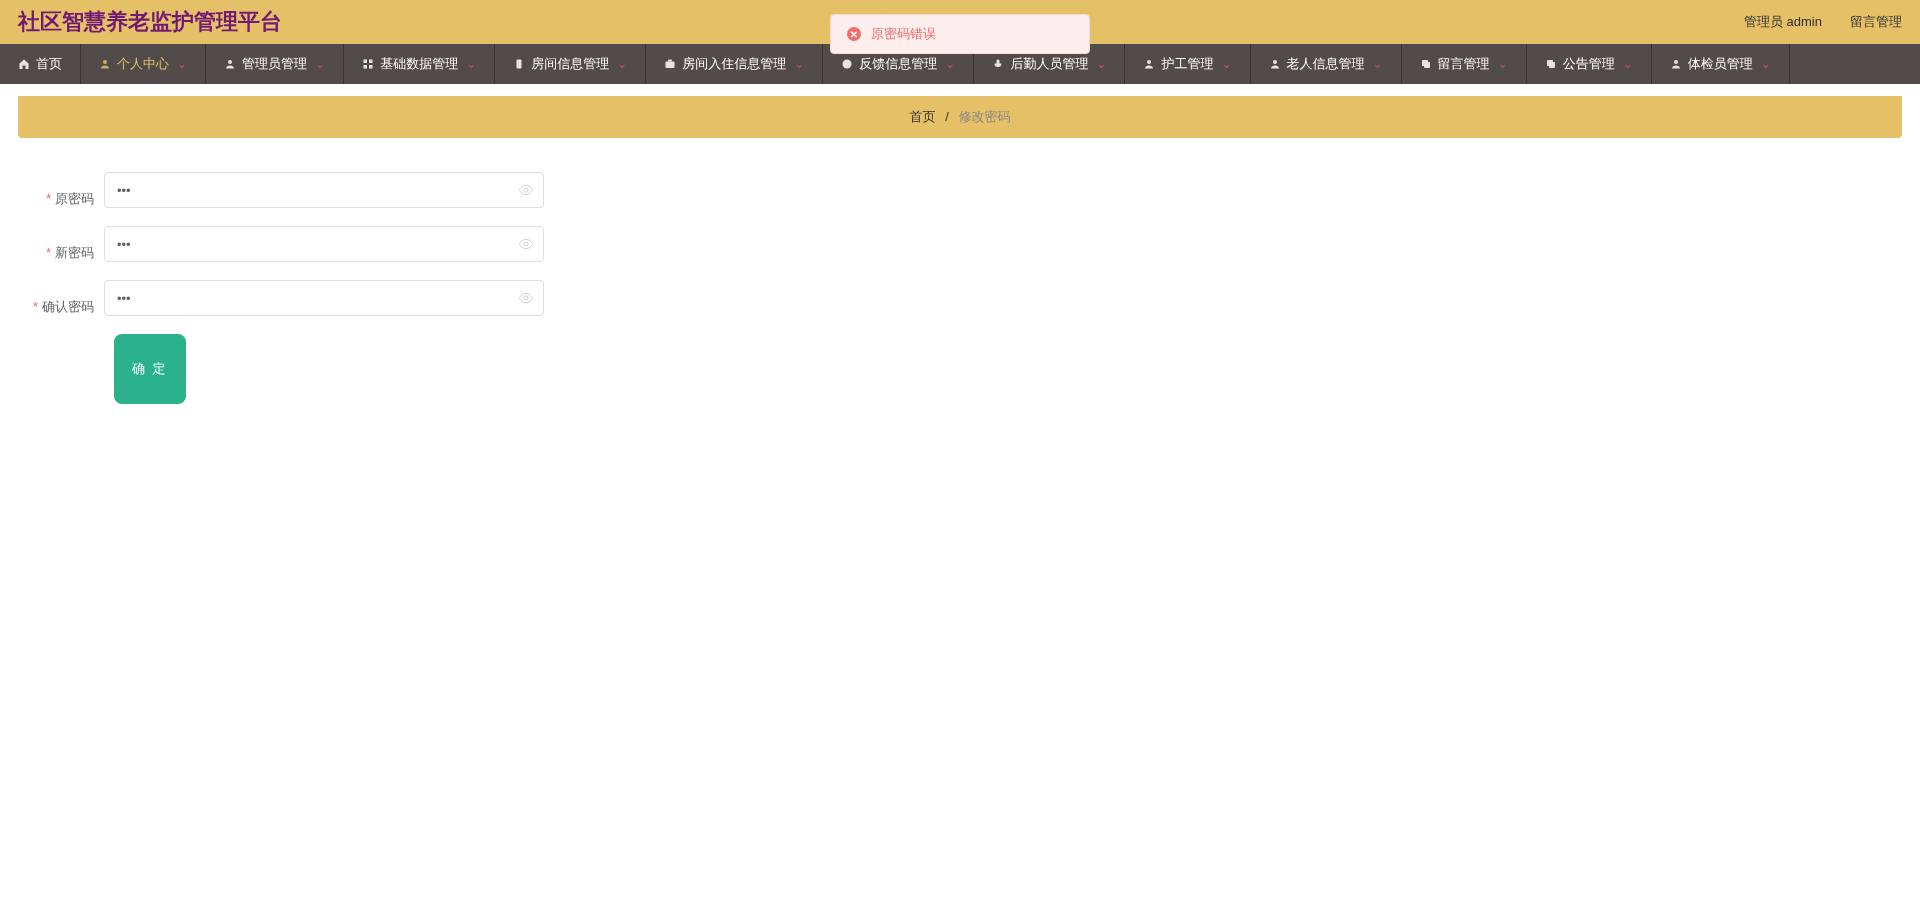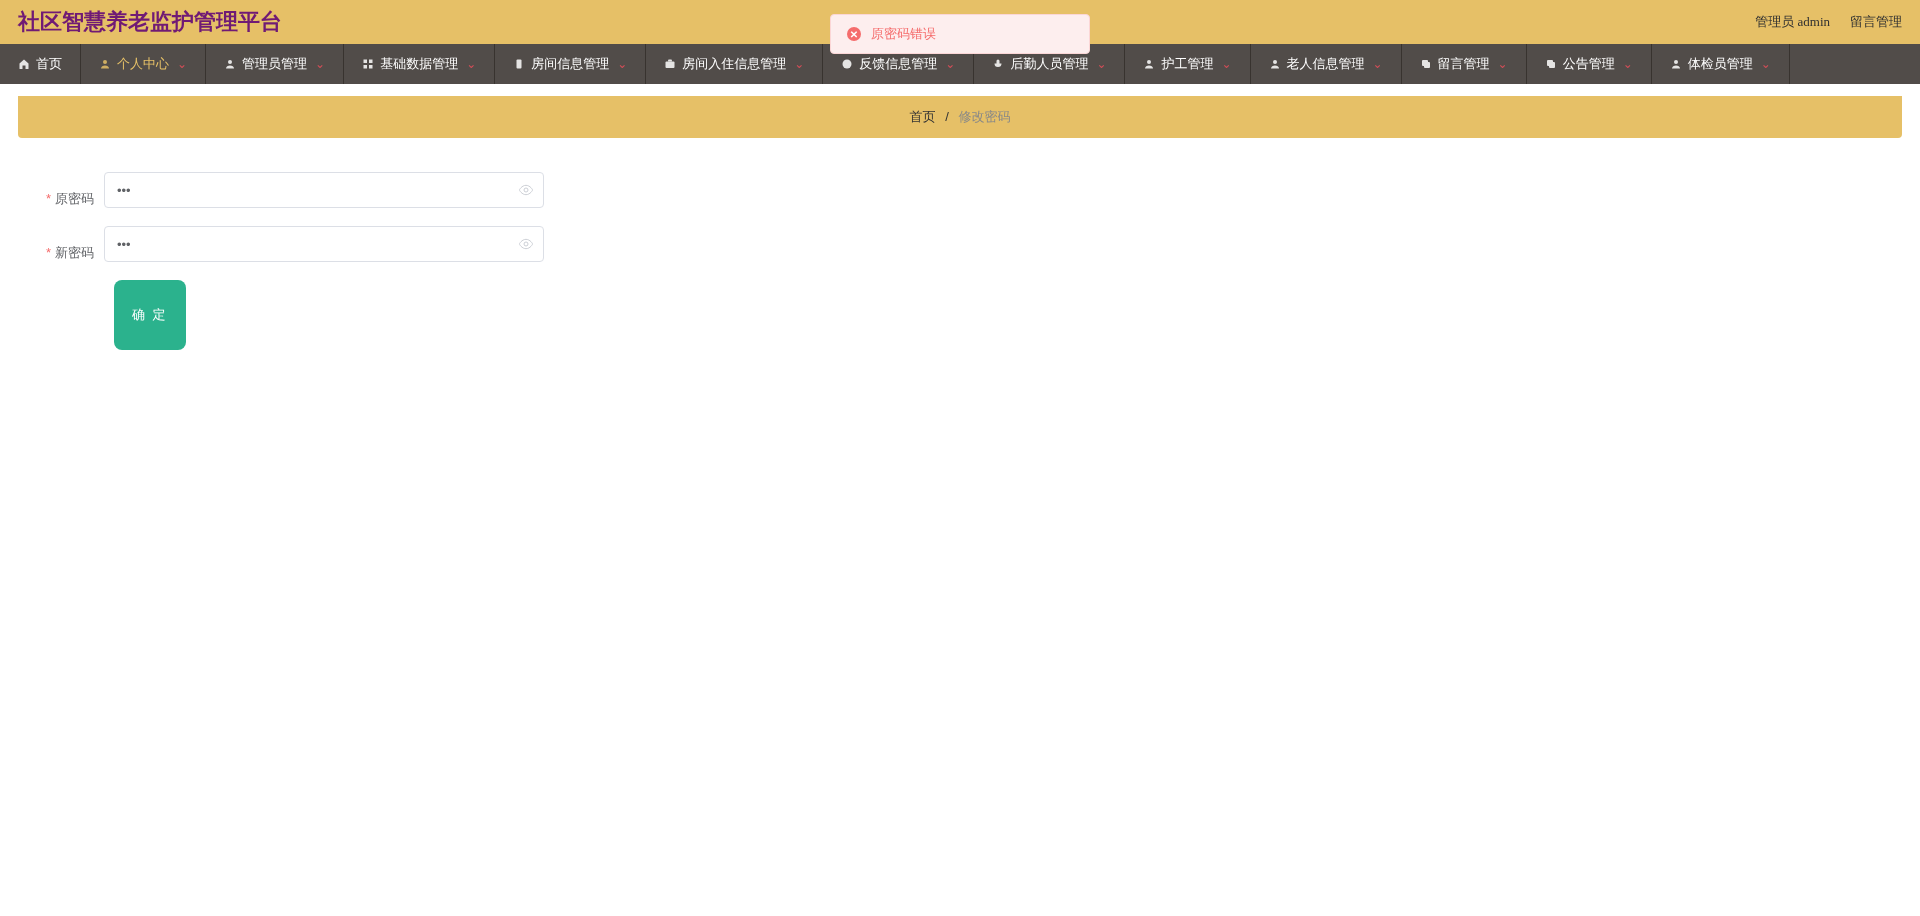--- a/index.html
+++ b/index.html
@@ -1,20 +1,20 @@
 <!DOCTYPE html>
 <html><head>
   <meta charset="utf-8">
   <style>
     * { margin: 0; padding: 0; box-sizing: border-box; }
     body { font-family: "Helvetica Neue", Helvetica, "PingFang SC", "Microsoft YaHei", Arial, sans-serif; background: #fff; color: #303133; }
 
     .header { background: #e6c067; height: 44px; display: flex; align-items: center; padding: 0 18px; justify-content: space-between; }
     .header-title { font-size: 22px; font-weight: 600; color: #701a75; }
-    .header-right { display: flex; gap: 20px; font-size: 13px; color: #303030; font-family: Liberation Serif, serif; }
+    .header-right { display: flex; gap: 28px; font-size: 13px; color: #303030; }
     .header-link { cursor: pointer; }
 
     .toast { position: absolute; top: 14px; left: 50%; transform: translateX(-50%); background: #fdeeee; border: 1px solid #fbd6d6; padding: 10px 16px; border-radius: 4px; display: flex; align-items: center; gap: 10px; min-width: 260px; color: #f56c6c; font-size: 13px; z-index: 10; }
     .toast .x-icon { width: 14px; height: 14px; border-radius: 50%; background: #f56c6c; display: inline-flex; align-items: center; justify-content: center; color: #fff; font-size: 10px; font-weight: bold; }
 
     .navbar { background: #514c49; display: flex; height: 40px; }
     .nav-item { display: flex; align-items: center; gap: 6px; padding: 0 18px; font-size: 13px; color: #fff; border-right: 1px solid #38332f; cursor: pointer; white-space: nowrap; }
     .nav-item.active { color: #e6c067; }
     .nav-icon { width: 12px; height: 12px; display: inline-flex; align-items: center; justify-content: center; opacity: .85; }
     .nav-icon svg { width: 12px; height: 12px; fill: currentColor; }
@@ -207,17 +207,27 @@
       <label class="form-label"><span class="req">*</span><span>新密码</span></label>
       <div class="input-wrap">
         <input type="password" value="•••" style="">
         <span class="eye"><svg viewBox="0 0 24 24">
             <path d="M2 12s3.5-7 10-7 10 7 10 7-3.5 7-10 7S2 12 2 12z"></path>
             <circle cx="12" cy="12" r="3"></circle>
           </svg></span>
       </div>
     </div>
 
+    <div class="form-row">
+      <label class="form-label"><span class="req">*</span><span>确认密码</span></label>
+      <div class="input-wrap">
+        <input type="password" value="•••" style="">
+        <span class="eye"><svg viewBox="0 0 24 24">
+            <path d="M2 12s3.5-7 10-7 10 7 10 7-3.5 7-10 7S2 12 2 12z"></path>
+            <circle cx="12" cy="12" r="3"></circle>
+          </svg></span>
+      </div>
+    </div>
 
     <div class="submit-area">
       <button class="btn">确 定</button>
     </div>
   </div>
 
 </body></html>

